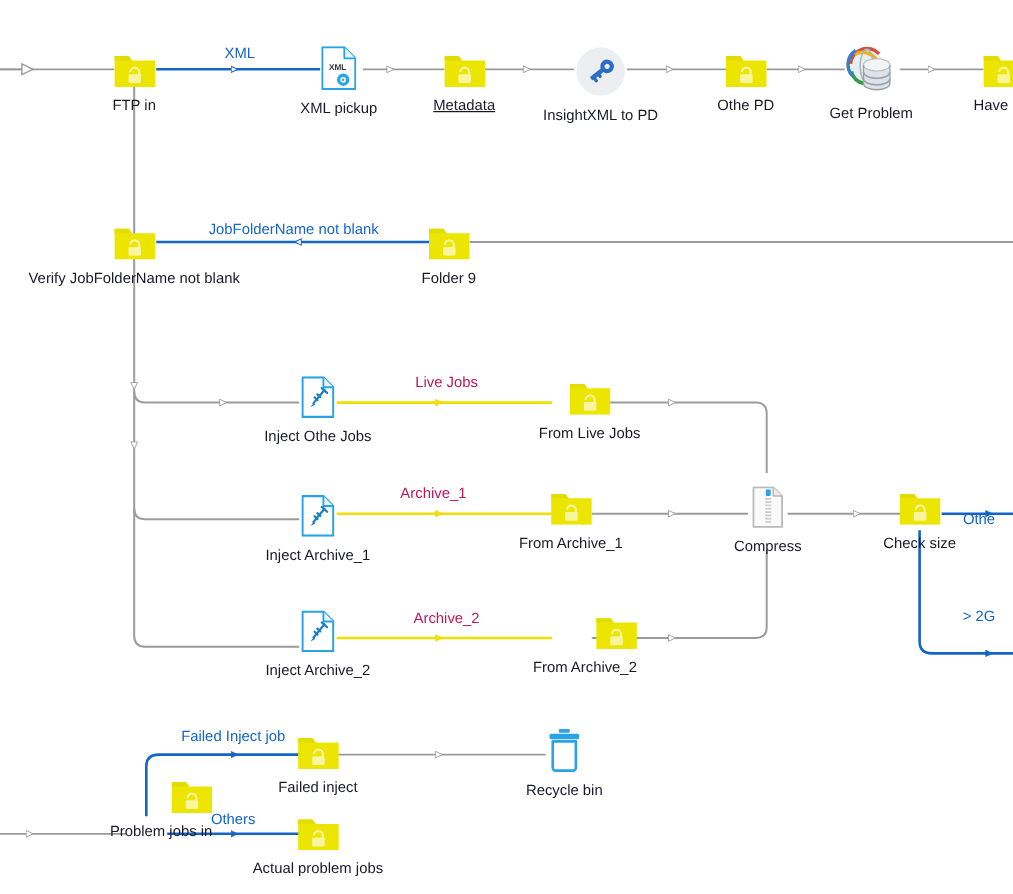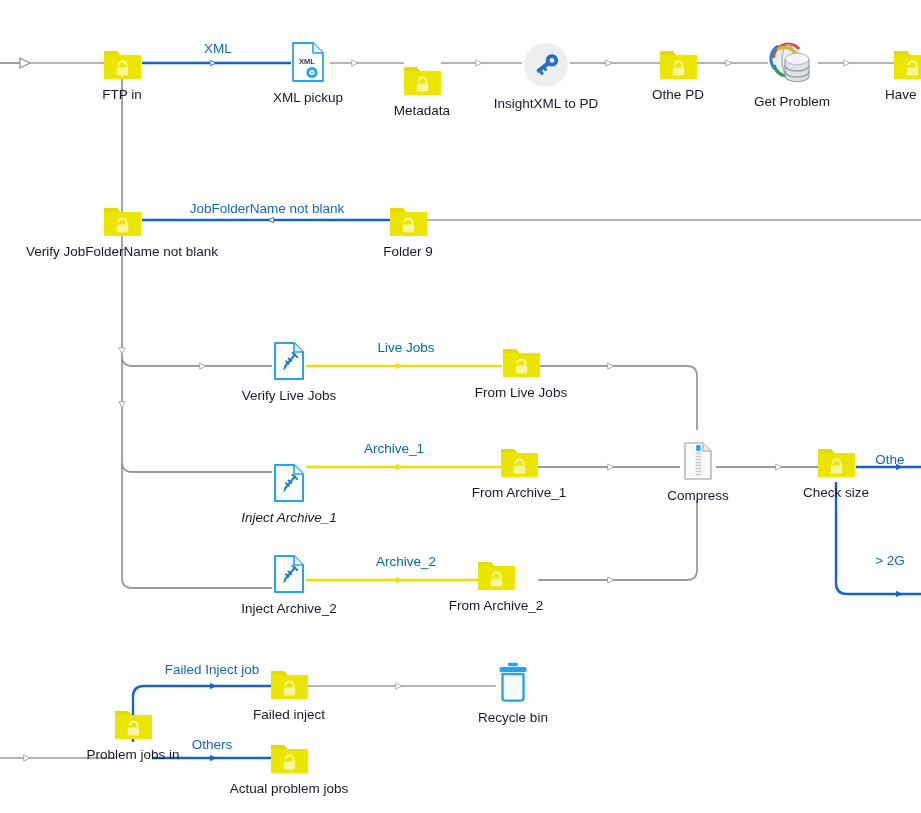--- a/index.html
+++ b/index.html
@@ -45,21 +45,21 @@
     line-height: 16px;
   }
   .node.wide { width: 260px; margin-left: -130px; }
   .edge-label {
     position: absolute;
     font-size: 13.5px;
     white-space: nowrap;
     line-height: 15px;
   }
   .edge-label.blue { color: #1565c8; }
-  .edge-label.yellow { color: #0369a1; }
+  .edge-label.yellow { color: #be185d; }
   .el-center { transform: translateX(-50%); }
 </style>
 </head>
 <body>
 
 <div id="canvas">
 
   <svg id="wires" viewBox="0 0 921 813" width="921" height="813" xmlns="http://www.w3.org/2000/svg">
     <defs>
       <marker id="ah-gray" viewBox="0 0 10 10" refX="9" refY="5" markerWidth="7.5" markerHeight="7.5" orient="auto">
@@ -154,21 +154,21 @@
         <span class="glyph"><svg width="32" height="40" viewBox="0 0 32 40" xmlns="http://www.w3.org/2000/svg">
         <path d="M1,1 h20 l10,10 v28 h-30 z" fill="#ffffff" stroke="#29a3e8" stroke-width="1.8" stroke-linejoin="round"></path>
         <path d="M21,1 v10 h10" fill="#eaf6fd" stroke="#29a3e8" stroke-width="1.6" stroke-linejoin="round"></path>
         <text x="15" y="22" font-family="Liberation Sans, sans-serif" font-size="7.5" font-weight="bold" fill="#3a3a3a" text-anchor="middle">XML</text>
         <circle cx="20" cy="30.5" r="5.6" fill="#29a3e8"></circle>
         <circle cx="20" cy="30.5" r="2.6" fill="#ffffff"></circle>
         <circle cx="20" cy="30.5" r="1.1" fill="#29a3e8"></circle>
       </svg></span>
         <span class="label">XML pickup</span>
       </div>
-      <div class="node" style="left: 422px; top: 64px;">
+      <div class="node" style="left: 422px; top: 48px; text-decoration: underline;">
         <span class="glyph"><svg width="37" height="31" viewBox="0 0 37 31" xmlns="http://www.w3.org/2000/svg">
         <path d="M0,3 h13 l3,4 h21 v24 h-37 z" fill="#ece500"></path>
         <path d="M0,3 h13 l3,4 h-16 z" fill="#e3dc00"></path>
         <g fill="none" stroke="#ffffff" stroke-opacity="0.62" stroke-width="2">
           <path d="M14.5,17.5 a4,4 0 0 1 8,0 v2.5"></path>
         </g>
         <rect x="12.8" y="19.5" width="11.4" height="8" rx="1.3" fill="#ffffff" fill-opacity="0.62"></rect>
       </svg></span>
         <span class="label">Metadata</span>
       </div>
@@ -256,34 +256,34 @@
         <path d="M1,1 h19 l9,9 v27 h-28 z" fill="#ffffff" stroke="#29a3e8" stroke-width="2" stroke-linejoin="round"></path>
         <path d="M20,1 v9 h9" fill="#eaf6fd" stroke="#29a3e8" stroke-width="1.7" stroke-linejoin="round"></path>
         <g stroke="#1e7fc4" stroke-width="2" stroke-linecap="round" fill="none">
           <path d="M21,12.5 L11,24.5"></path>
           <path d="M18.5,10.8 L23.4,15.2"></path>
           <path d="M14.5,16.5 L17.2,19.0"></path>
           <path d="M12.0,19.3 L14.7,21.8"></path>
         </g>
         <path d="M11.2,24.2 L8.3,28.2 L12.6,26.0 z" fill="#1e7fc4"></path>
       </svg></span>
-        <span class="label">Verify Live Jobs</span>
-      </div>
-      <div class="node" style="left: 521px; top: 346px;">
+        <span class="label">Inject Othe Jobs</span>
+      </div>
+      <div class="node" style="left: 536px; top: 346px;">
         <span class="glyph"><svg width="37" height="31" viewBox="0 0 37 31" xmlns="http://www.w3.org/2000/svg">
         <path d="M0,3 h13 l3,4 h21 v24 h-37 z" fill="#ece500"></path>
         <path d="M0,3 h13 l3,4 h-16 z" fill="#e3dc00"></path>
         <g fill="none" stroke="#ffffff" stroke-opacity="0.62" stroke-width="2">
           <path d="M14.5,17.5 a4,4 0 0 1 8,0 v2.5"></path>
         </g>
         <rect x="12.8" y="19.5" width="11.4" height="8" rx="1.3" fill="#ffffff" fill-opacity="0.62"></rect>
       </svg></span>
         <span class="label">From Live Jobs</span>
       </div>
-      <div class="node" style="left: 289px; top: 464px; font-style: italic;">
+      <div class="node" style="left: 289px; top: 450px;">
         <span class="glyph"><svg width="30" height="38" viewBox="0 0 30 38" xmlns="http://www.w3.org/2000/svg">
         <path d="M1,1 h19 l9,9 v27 h-28 z" fill="#ffffff" stroke="#29a3e8" stroke-width="2" stroke-linejoin="round"></path>
         <path d="M20,1 v9 h9" fill="#eaf6fd" stroke="#29a3e8" stroke-width="1.7" stroke-linejoin="round"></path>
         <g stroke="#1e7fc4" stroke-width="2" stroke-linecap="round" fill="none">
           <path d="M21,12.5 L11,24.5"></path>
           <path d="M18.5,10.8 L23.4,15.2"></path>
           <path d="M14.5,16.5 L17.2,19.0"></path>
           <path d="M12.0,19.3 L14.7,21.8"></path>
         </g>
         <path d="M11.2,24.2 L8.3,28.2 L12.6,26.0 z" fill="#1e7fc4"></path>
@@ -337,21 +337,21 @@
         <g stroke="#1e7fc4" stroke-width="2" stroke-linecap="round" fill="none">
           <path d="M21,12.5 L11,24.5"></path>
           <path d="M18.5,10.8 L23.4,15.2"></path>
           <path d="M14.5,16.5 L17.2,19.0"></path>
           <path d="M12.0,19.3 L14.7,21.8"></path>
         </g>
         <path d="M11.2,24.2 L8.3,28.2 L12.6,26.0 z" fill="#1e7fc4"></path>
       </svg></span>
         <span class="label">Inject Archive_2</span>
       </div>
-      <div class="node" style="left: 496px; top: 559px;">
+      <div class="node" style="left: 519px; top: 559px; text-align: right;">
         <span class="glyph"><svg width="37" height="31" viewBox="0 0 37 31" xmlns="http://www.w3.org/2000/svg">
         <path d="M0,3 h13 l3,4 h21 v24 h-37 z" fill="#ece500"></path>
         <path d="M0,3 h13 l3,4 h-16 z" fill="#e3dc00"></path>
         <g fill="none" stroke="#ffffff" stroke-opacity="0.62" stroke-width="2">
           <path d="M14.5,17.5 a4,4 0 0 1 8,0 v2.5"></path>
         </g>
         <rect x="12.8" y="19.5" width="11.4" height="8" rx="1.3" fill="#ffffff" fill-opacity="0.62"></rect>
       </svg></span>
         <span class="label">From Archive_2</span>
       </div>
@@ -367,21 +367,21 @@
         <span class="label">Failed inject</span>
       </div>
       <div class="node" style="left: 513px; top: 662px;">
         <span class="glyph"><svg width="34" height="40" viewBox="0 0 34 40" xmlns="http://www.w3.org/2000/svg">
         <rect x="12" y="0.8" width="10" height="3.4" rx="1.2" fill="#29a3e8"></rect>
         <rect x="3.5" y="5" width="27" height="5" rx="1.6" fill="#29a3e8"></rect>
         <path d="M6.5,12 h21 v24 a2.6,2.6 0 0 1 -2.6,2.6 h-15.8 a2.6,2.6 0 0 1 -2.6,-2.6 z" fill="#ffffff" stroke="#29a3e8" stroke-width="2.4" stroke-linejoin="round"></path>
       </svg></span>
         <span class="label">Recycle bin</span>
       </div>
-      <div class="node" style="left: 133px; top: 708px;">
+      <div class="node" style="left: 133px; top: 708px; text-align: right;">
         <span class="glyph"><svg width="37" height="31" viewBox="0 0 37 31" xmlns="http://www.w3.org/2000/svg">
         <path d="M0,3 h13 l3,4 h21 v24 h-37 z" fill="#ece500"></path>
         <path d="M0,3 h13 l3,4 h-16 z" fill="#e3dc00"></path>
         <g fill="none" stroke="#ffffff" stroke-opacity="0.62" stroke-width="2">
           <path d="M14.5,17.5 a4,4 0 0 1 8,0 v2.5"></path>
         </g>
         <rect x="12.8" y="19.5" width="11.4" height="8" rx="1.3" fill="#ffffff" fill-opacity="0.62"></rect>
       </svg></span>
         <span class="label">Problem jobs in</span>
       </div>
@@ -396,19 +396,19 @@
       </svg></span>
         <span class="label">Actual problem jobs</span>
       </div>
     </div>
   <div id="edge-labels-layer">
       <div class="edge-label blue el-center" style="left: 218px; top: 41px;">XML</div>
       <div class="edge-label blue el-center" style="left: 267px; top: 201px;">JobFolderName not blank</div>
       <div class="edge-label yellow el-center" style="left: 406px; top: 340px;">Live Jobs</div>
       <div class="edge-label yellow el-center" style="left: 394px; top: 441px;">Archive_1</div>
       <div class="edge-label yellow el-center" style="left: 406px; top: 554px;">Archive_2</div>
-      <div class="edge-label blue" style="left: 890px; top: 452px; transform: translateX(-50%);">Othe</div>
+      <div class="edge-label blue" style="left: 890px; top: 464px; transform: translateX(-50%);">Othe</div>
       <div class="edge-label blue" style="left: 890px; top: 553px; transform: translateX(-50%);">&gt; 2G</div>
       <div class="edge-label blue el-center" style="left: 212px; top: 662px;">Failed Inject job</div>
       <div class="edge-label blue el-center" style="left: 212px; top: 737px;">Others</div>
     </div>
 
 </div>
 
 </body></html>

